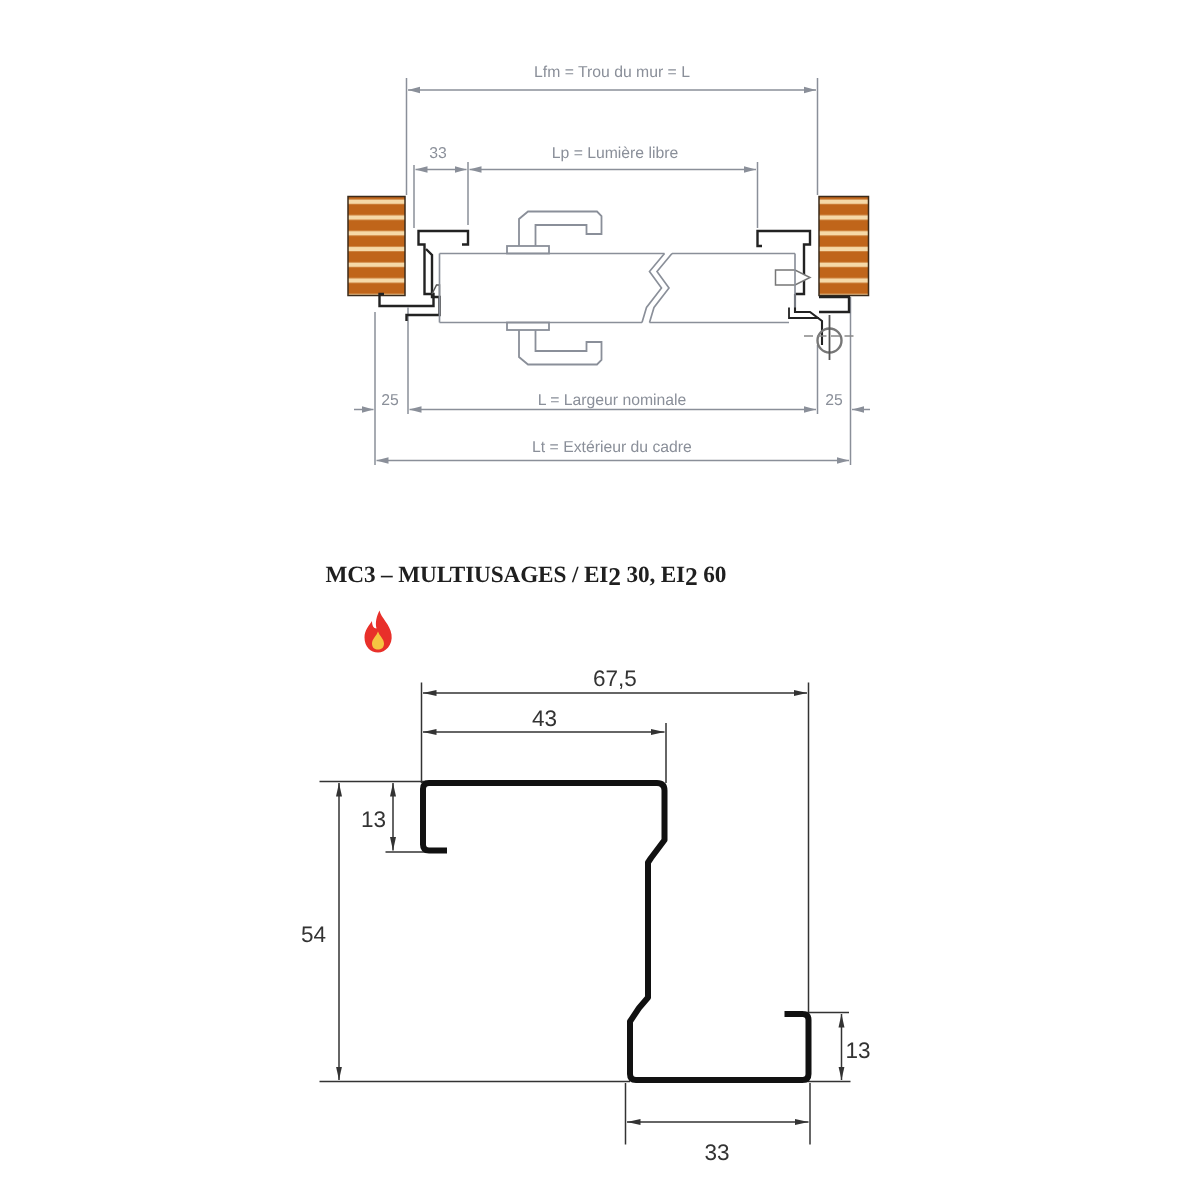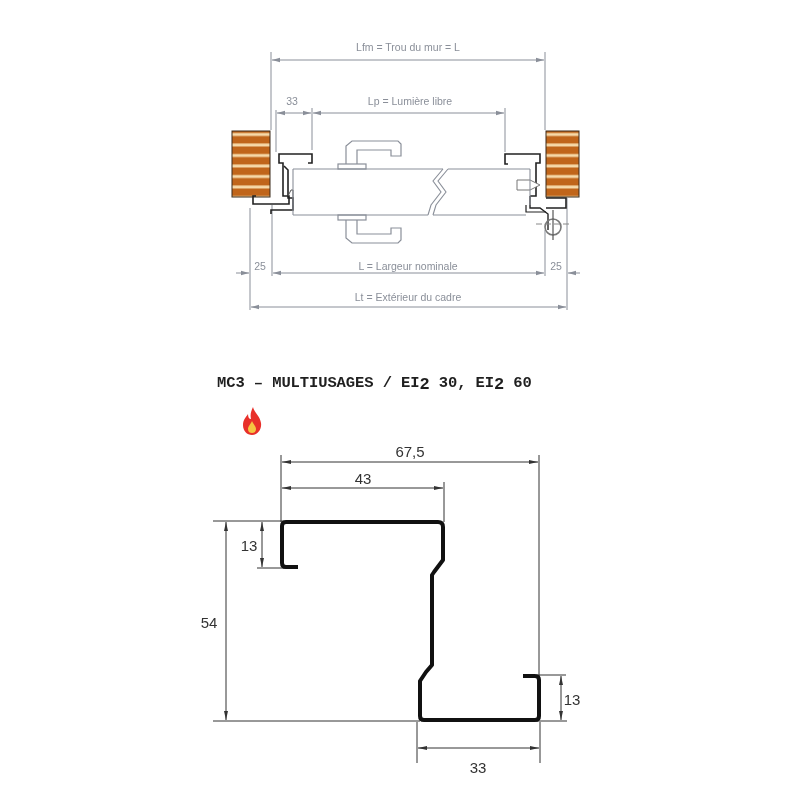--- a/index.html
+++ b/index.html
@@ -2,21 +2,21 @@
 <html><head>
 <meta charset="utf-8">
 <style>
   html, body { margin: 0; padding: 0; background: #ffffff; }
   body { width: 800px; height: 800px; position: relative; overflow: hidden;
          font-family: "Liberation Sans", sans-serif; }
   svg { position: absolute; left: 0; top: 0; }
   .dim-text-light { font-family: "Liberation Sans", sans-serif; font-size: 10.5px; fill: #8a8f99; }
   .dim-text-dark { font-family: "Liberation Sans", sans-serif; font-size: 15px; fill: #333333; }
   .title { position: absolute; left: 217px; top: 373px; font-size: 15.5px; font-weight: bold;
-           color: #1f1f1f; font-family: Liberation Mono, monospace; white-space: nowrap; letter-spacing: -0.1px; }
+           color: #1f1f1f; font-family: Liberation Serif, serif; white-space: nowrap; letter-spacing: -0.1px; }
   .title .sub { font-size: 17px; position: relative; top: 2px; }
 </style>
 </head>
 <body>
 
 <svg width="800" height="800" viewBox="0 0 800 800" xmlns="http://www.w3.org/2000/svg">
   <defs>
     <marker id="arrL" markerWidth="8" markerHeight="6" refX="0" refY="3" orient="auto">
       <path d="M0,3 L8,0.8 L8,5.2 Z" fill="#8a8f99"></path>
     </marker>

